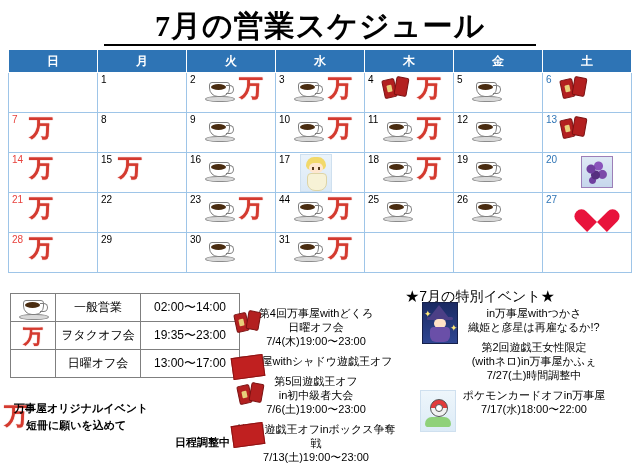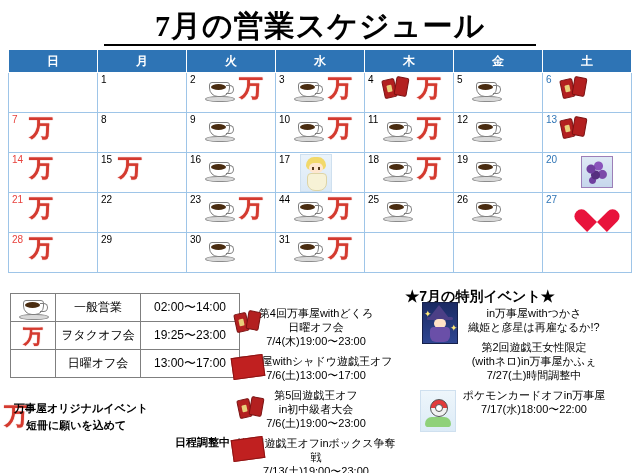--- a/index.html
+++ b/index.html
@@ -175,21 +175,21 @@
     font-weight:bold;
   }
   .note .l1{text-align:left;padding-left:14px;}
   .note .l2{text-align:left;padding-left:26px;}
   .note .l3{text-align:right;}
   .note-icon{position:absolute;left:4px;top:404px;}
 
   
   .ev-title{
     position:absolute;left:330px;top:288px;width:300px;
-    text-align:center;font-size:14px;font-weight:bold;color:#000;
+    text-align:center;font-size:14px;font-weight:normal;color:#000;
   }
   
   .col-mid{position:absolute;left:236px;top:306px;width:160px;}
   .col-right{position:absolute;left:430px;top:306px;width:208px;}
   .ev{margin-bottom:6px;position:relative;}
   .ev .n{font-size:11px;line-height:14px;color:#000;text-align:center;}
   .ev .d{font-size:11px;line-height:14px;color:#000;text-align:center;}
   .ev-cards{position:absolute;left:-1px;top:4px;}
   .ev-cards2{position:absolute;left:2px;top:8px;}
   .ev-wizard{position:absolute;left:-8px;top:-4px;}
@@ -590,21 +590,21 @@
           </div>
     </td>
     <td class="nm">一般営業</td>
     <td class="tm">02:00〜14:00</td>
   </tr>
   <tr>
     <td class="ico">
       <div class="man-kanji">万</div>
     </td>
     <td class="nm">ヲタクオフ会</td>
-    <td class="tm">19:25〜23:00</td>
+    <td class="tm">19:35〜23:00</td>
   </tr>
   <tr>
     <td class="ico"></td>
     <td class="nm">日曜オフ会</td>
     <td class="tm">13:00〜17:00</td>
   </tr>
 </tbody>
   </table>
 
 <div class="note-icon man-kanji">万</div>
@@ -628,21 +628,20 @@
         </div>
       </div>
     <div class="n">第4回万事屋withどくろ</div>
     <div class="n">日曜オフ会</div>
     <div class="d">7/4(木)19:00〜23:00</div>
   </div>
 
   <div class="ev">
     <div class="red-box"></div>
     <div class="n">万事屋withシャドウ遊戯王オフ</div>
-    <div class="d">7/6(土)13:00〜17:00</div>
   </div>
 
   <div class="ev">
     <div class="ev-cards2">
         <div class="cards">
           <div class="c1">
             <div class="dot"></div>
           </div>
           <div class="c2"></div>
         </div>

